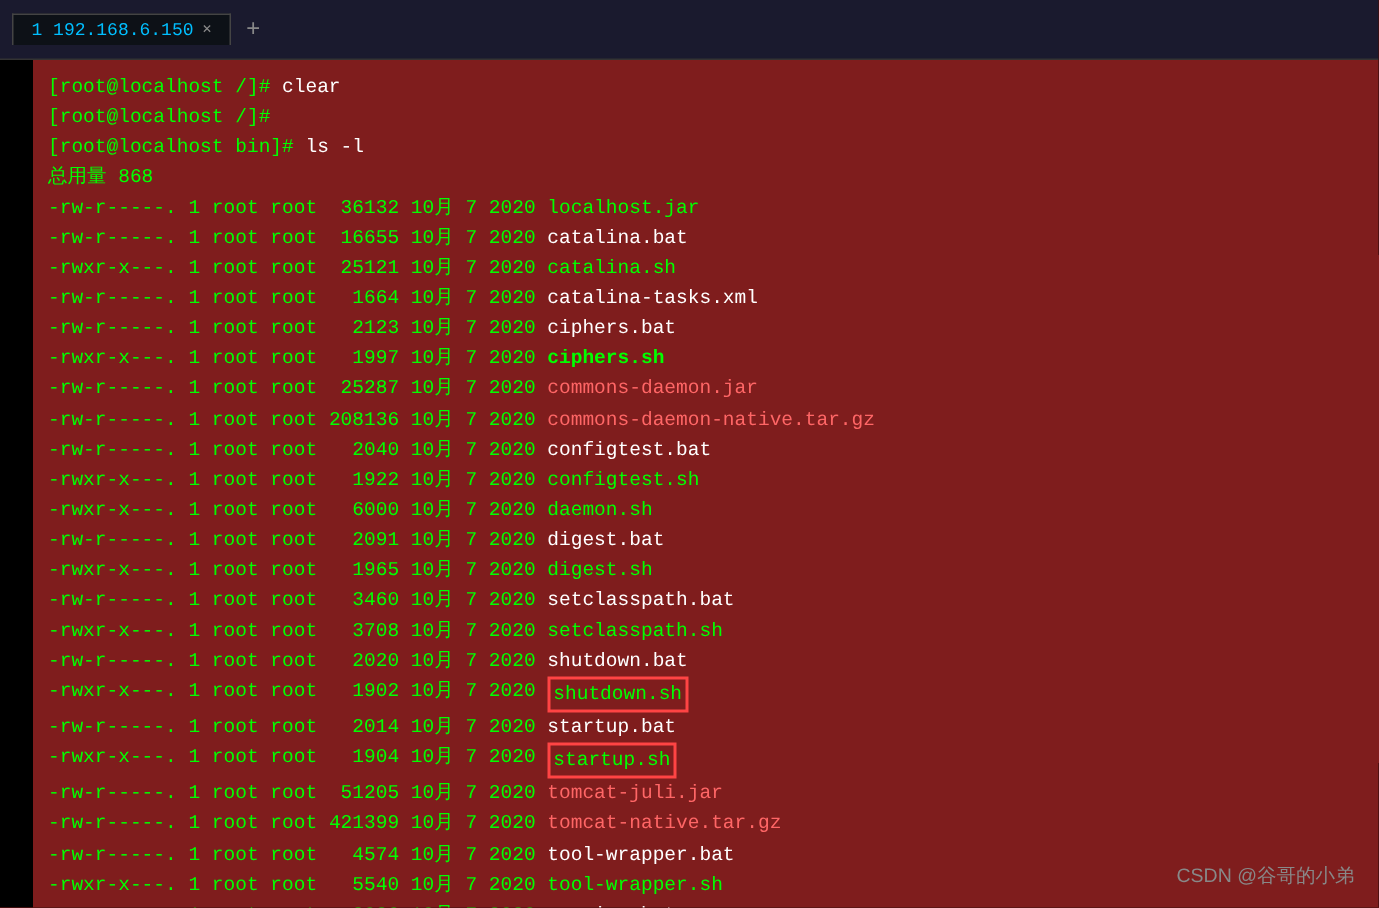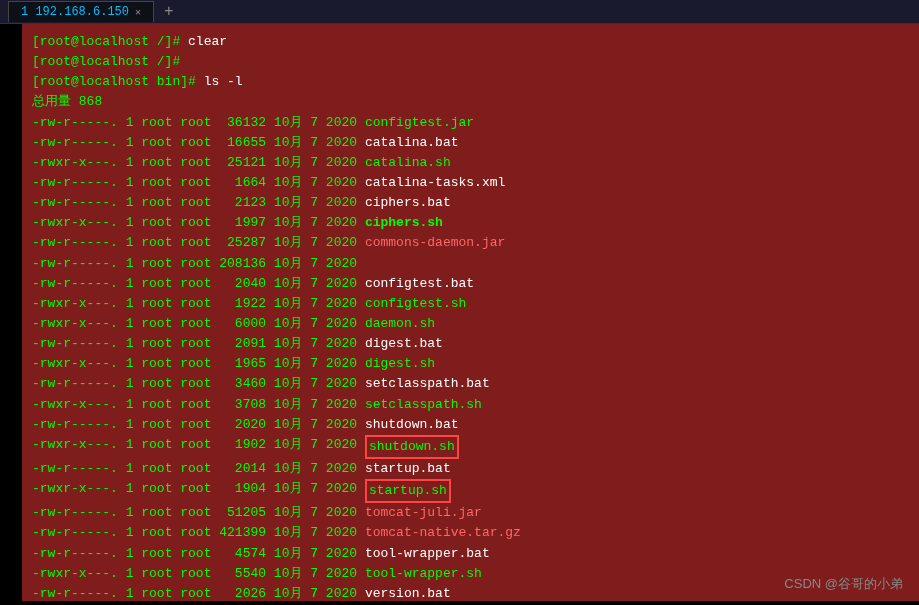--- a/index.html
+++ b/index.html
@@ -8,21 +8,21 @@
       height: 605px;
       background: #000;
       font-family: 'Courier New', Courier, monospace;
       font-size: 13px;
       overflow: hidden;
     }
     .title-bar {
       background: #1a1a2e;
       display: flex;
       align-items: center;
-      height: 24px;
+      height: 40px;
       padding: 0 8px;
       gap: 6px;
       border-bottom: 1px solid #333;
     }
     .tab {
       background: #0d1117;
       color: #00bfff;
       padding: 3px 12px;
       border: 1px solid #444;
       border-bottom: none;
@@ -82,28 +82,28 @@
     <span class="tab-close">✕</span>
   </div>
   <div class="add-tab">+</div>
 </div>
 
 <div class="terminal" id="terminal">
 <div class="line"><span class="prompt">[root@localhost /]# </span><span class="cmd">clear</span></div>
     <div class="line"><span class="prompt">[root@localhost /]# </span></div>
     <div class="line"><span class="prompt">[root@localhost bin]# </span><span class="cmd">ls -l</span></div>
     <div class="line"><span style="color: rgb(0, 255, 0);">总用量 868</span></div>
-    <div class="line"><span style="color: rgb(0, 255, 0);">-rw-r-----. </span><span style="color: rgb(0, 255, 0);">1 root root </span><span style="color: rgb(0, 255, 0);"> 36132 </span><span style="color: rgb(0, 255, 0);">10月 7 2020 </span><span style="color: rgb(0, 255, 0);">configtest.jar</span></div>
+    <div class="line"><span style="color: rgb(0, 255, 0);">-rw-r-----. </span><span style="color: rgb(0, 255, 0);">1 root root </span><span style="color: rgb(0, 255, 0);"> 36132 </span><span style="color: rgb(0, 255, 0);">10月 7 2020 </span><span style="color: rgb(0, 255, 0);">localhost.jar</span></div>
     <div class="line"><span style="color: rgb(0, 255, 0);">-rw-r-----. </span><span style="color: rgb(0, 255, 0);">1 root root </span><span style="color: rgb(0, 255, 0);"> 16655 </span><span style="color: rgb(0, 255, 0);">10月 7 2020 </span><span style="color: rgb(255, 255, 255);">catalina.bat</span></div>
     <div class="line"><span style="color: rgb(0, 255, 0);">-rwxr-x---. </span><span style="color: rgb(0, 255, 0);">1 root root </span><span style="color: rgb(0, 255, 0);"> 25121 </span><span style="color: rgb(0, 255, 0);">10月 7 2020 </span><span style="color: rgb(0, 255, 0);">catalina.sh</span></div>
     <div class="line"><span style="color: rgb(0, 255, 0);">-rw-r-----. </span><span style="color: rgb(0, 255, 0);">1 root root </span><span style="color: rgb(0, 255, 0);">  1664 </span><span style="color: rgb(0, 255, 0);">10月 7 2020 </span><span style="color: rgb(255, 255, 255);">catalina-tasks.xml</span></div>
     <div class="line"><span style="color: rgb(0, 255, 0);">-rw-r-----. </span><span style="color: rgb(0, 255, 0);">1 root root </span><span style="color: rgb(0, 255, 0);">  2123 </span><span style="color: rgb(0, 255, 0);">10月 7 2020 </span><span style="color: rgb(255, 255, 255);">ciphers.bat</span></div>
     <div class="line"><span style="color: rgb(0, 255, 0);">-rwxr-x---. </span><span style="color: rgb(0, 255, 0);">1 root root </span><span style="color: rgb(0, 255, 0);">  1997 </span><span style="color: rgb(0, 255, 0);">10月 7 2020 </span><span style="color: rgb(0, 255, 0); font-weight: bold;">ciphers.sh</span></div>
     <div class="line"><span style="color: rgb(0, 255, 0);">-rw-r-----. </span><span style="color: rgb(0, 255, 0);">1 root root </span><span style="color: rgb(0, 255, 0);"> 25287 </span><span style="color: rgb(0, 255, 0);">10月 7 2020 </span><span style="color: rgb(255, 102, 102);">commons-daemon.jar</span></div>
-    <div class="line"><span style="color: rgb(0, 255, 0);">-rw-r-----. </span><span style="color: rgb(0, 255, 0);">1 root root </span><span style="color: rgb(0, 255, 0);">208136 </span><span style="color: rgb(0, 255, 0);">10月 7 2020 </span></div>
+    <div class="line"><span style="color: rgb(0, 255, 0);">-rw-r-----. </span><span style="color: rgb(0, 255, 0);">1 root root </span><span style="color: rgb(0, 255, 0);">208136 </span><span style="color: rgb(0, 255, 0);">10月 7 2020 </span><span style="color: rgb(255, 102, 102);">commons-daemon-native.tar.gz</span></div>
     <div class="line"><span style="color: rgb(0, 255, 0);">-rw-r-----. </span><span style="color: rgb(0, 255, 0);">1 root root </span><span style="color: rgb(0, 255, 0);">  2040 </span><span style="color: rgb(0, 255, 0);">10月 7 2020 </span><span style="color: rgb(255, 255, 255);">configtest.bat</span></div>
     <div class="line"><span style="color: rgb(0, 255, 0);">-rwxr-x---. </span><span style="color: rgb(0, 255, 0);">1 root root </span><span style="color: rgb(0, 255, 0);">  1922 </span><span style="color: rgb(0, 255, 0);">10月 7 2020 </span><span style="color: rgb(0, 255, 0);">configtest.sh</span></div>
     <div class="line"><span style="color: rgb(0, 255, 0);">-rwxr-x---. </span><span style="color: rgb(0, 255, 0);">1 root root </span><span style="color: rgb(0, 255, 0);">  6000 </span><span style="color: rgb(0, 255, 0);">10月 7 2020 </span><span style="color: rgb(0, 255, 0);">daemon.sh</span></div>
     <div class="line"><span style="color: rgb(0, 255, 0);">-rw-r-----. </span><span style="color: rgb(0, 255, 0);">1 root root </span><span style="color: rgb(0, 255, 0);">  2091 </span><span style="color: rgb(0, 255, 0);">10月 7 2020 </span><span style="color: rgb(255, 255, 255);">digest.bat</span></div>
     <div class="line"><span style="color: rgb(0, 255, 0);">-rwxr-x---. </span><span style="color: rgb(0, 255, 0);">1 root root </span><span style="color: rgb(0, 255, 0);">  1965 </span><span style="color: rgb(0, 255, 0);">10月 7 2020 </span><span style="color: rgb(0, 255, 0);">digest.sh</span></div>
     <div class="line"><span style="color: rgb(0, 255, 0);">-rw-r-----. </span><span style="color: rgb(0, 255, 0);">1 root root </span><span style="color: rgb(0, 255, 0);">  3460 </span><span style="color: rgb(0, 255, 0);">10月 7 2020 </span><span style="color: rgb(255, 255, 255);">setclasspath.bat</span></div>
     <div class="line"><span style="color: rgb(0, 255, 0);">-rwxr-x---. </span><span style="color: rgb(0, 255, 0);">1 root root </span><span style="color: rgb(0, 255, 0);">  3708 </span><span style="color: rgb(0, 255, 0);">10月 7 2020 </span><span style="color: rgb(0, 255, 0);">setclasspath.sh</span></div>
     <div class="line"><span style="color: rgb(0, 255, 0);">-rw-r-----. </span><span style="color: rgb(0, 255, 0);">1 root root </span><span style="color: rgb(0, 255, 0);">  2020 </span><span style="color: rgb(0, 255, 0);">10月 7 2020 </span><span style="color: rgb(255, 255, 255);">shutdown.bat</span></div>
     <div class="line"><span style="color: rgb(0, 255, 0);">-rwxr-x---. </span><span style="color: rgb(0, 255, 0);">1 root root </span><span style="color: rgb(0, 255, 0);">  1902 </span><span style="color: rgb(0, 255, 0);">10月 7 2020 </span><span style="color: rgb(0, 255, 0); border: 2px solid rgb(255, 68, 68); padding: 0px 2px;">shutdown.sh</span></div>
     <div class="line"><span style="color: rgb(0, 255, 0);">-rw-r-----. </span><span style="color: rgb(0, 255, 0);">1 root root </span><span style="color: rgb(0, 255, 0);">  2014 </span><span style="color: rgb(0, 255, 0);">10月 7 2020 </span><span style="color: rgb(255, 255, 255);">startup.bat</span></div>

